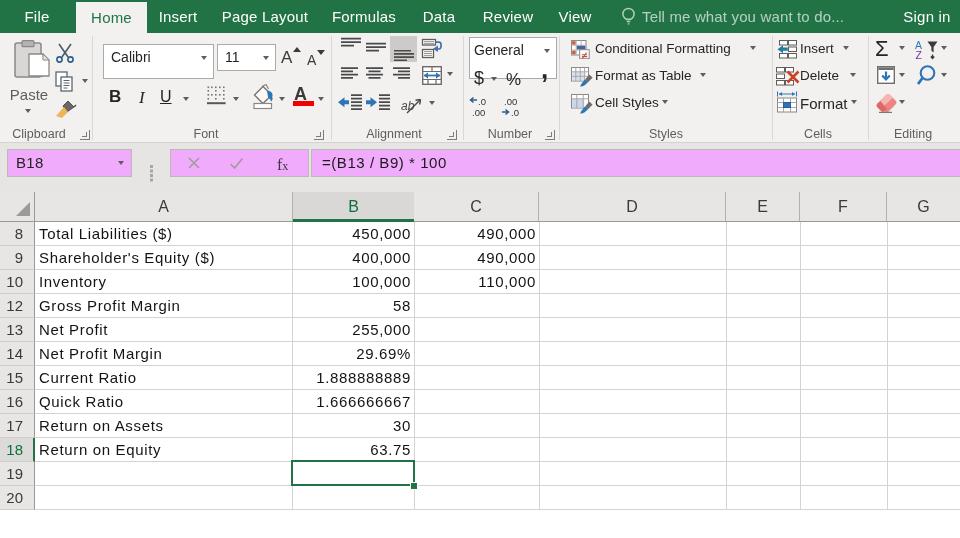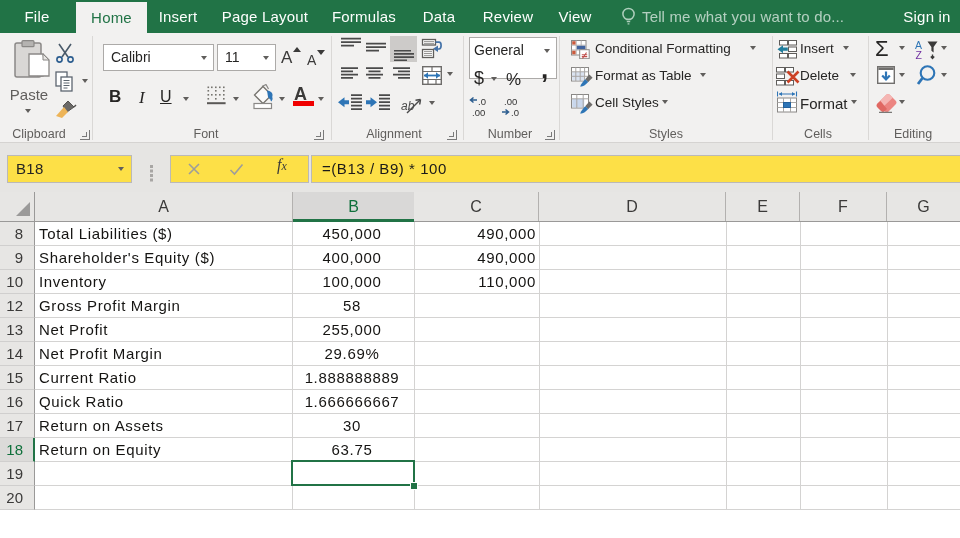--- a/index.html
+++ b/index.html
@@ -13,33 +13,33 @@
 #ribbon{position:absolute;left:0;top:33px;width:960px;height:110px;background:#f2f1f0;border-bottom:1px solid #d5d3d1}
 .gdiv{position:absolute;top:3px;height:104px;width:1px;background:#dad8d6}
 .glabel{position:absolute;top:94px;font-size:12.5px;color:#605e5c;transform:translateX(-50%);white-space:nowrap}
 .launch{position:absolute;top:97px;width:10px;height:10px;border-right:1px solid #7a7a7a;border-bottom:1px solid #7a7a7a}
 .launch:before{content:"";position:absolute;right:2px;bottom:2px;width:4px;height:4px;border-right:1px solid #7a7a7a;border-bottom:1px solid #7a7a7a}
 .rtxt{position:absolute;font-size:13px;color:#3b3a39;white-space:nowrap}
 .caret{position:absolute;width:0;height:0;border-left:3.5px solid transparent;border-right:3.5px solid transparent;border-top:4px solid #605e5c}
 .combo{position:absolute;background:#fff;border:1px solid #acaaa8;font-size:14px;color:#252423}
 
 #fbar{position:absolute;left:0;top:143px;width:960px;height:49px;background:#e6e5e3}
-.fbox{position:absolute;top:12px;height:28px;background:#fde047;border:1px solid #bbb9b7}
+.fbox{position:absolute;top:6px;height:28px;background:#f0abfc;border:1px solid #bbb9b7}
 
 #sheet{position:absolute;left:0;top:192px;width:960px;height:346px;background:#fff}
 #chead{position:absolute;left:0;top:0;width:960px;height:30px;background:#e7e6e4;border-bottom:1px solid #9a9998}
 .ch{position:absolute;top:0;height:29px;border-right:1px solid #b3b1af;font-size:16px;color:#3b3a39;text-align:center;line-height:30px}
 #corner{position:absolute;left:0;top:0;width:35px;height:29px;border-right:1px solid #9a9998}
 #rows{position:absolute;left:0;top:30px;width:960px}
 .row{height:24px;white-space:nowrap;font-size:0}
 .rh{display:inline-block;vertical-align:top;width:35px;height:24px;background:#e7e6e4;border-right:1px solid #9a9998;border-bottom:1px solid #d0cfce;font-size:15px;color:#3b3a39;text-align:right;padding-right:11px;line-height:23px}
 .rh.sel{color:#0f703b;background:#dcdbd9;border-right:2px solid #217346;padding-right:10px}
 .c{display:inline-block;vertical-align:top;height:24px;border-right:1px solid #d4d3d2;border-bottom:1px solid #d4d3d2;font-size:15px;letter-spacing:0.65px;color:#151412;line-height:23px;overflow:visible}
 .ca{width:258px;padding-left:4px}
-.cb{width:122px;text-align:center;padding-right:3px}
+.cb{width:122px;text-align:right;padding-right:3px}
 .cc{width:125px;text-align:right;padding-right:3px}
 .cd{width:187px}.ce{width:74px}.cf{width:87px}.cg{width:73px}
 #selbox{position:absolute;left:291px;top:268px;width:124px;height:26px;border:2px solid #217346}
 #fillh{position:absolute;left:410px;top:290px;width:8px;height:8px;background:#217346;border:1px solid #fff}
 </style></head>
 <body>
 <div id="tabbar">
   <div class="tab" style="left:37px">File</div>
   <div class="tab" style="left:178px">Insert</div>
   <div class="tab" style="left:364px">Formulas</div>
@@ -95,21 +95,21 @@
     <rect x="6" y="6" width="11" height="14" fill="#fff" stroke="#5d6670" stroke-width="1.3"></rect>
     <path d="M8.5 9.5h6M8.5 12h6M8.5 14.5h6M8.5 17h4" stroke="#5d6670" stroke-width="1"></path>
   </svg>
   <div class="caret" style="left:82px;top:46px"></div>
   <svg class="abs" style="left:54px;top:66px" width="24" height="22" viewBox="0 0 24 22">
     <path d="M14 2l6 6-7 5-4-6z" fill="#6b6967" stroke="#555351" stroke-width="1"></path>
     <path d="M10 8l4 5-6 6-6-2z" fill="#edb458"></path>
     <path d="M20 8l2-2" stroke="#555351" stroke-width="1.4"></path>
   </svg>
 
-  <div class="combo" style="left:103px;top:11px;width:111px;height:27px;line-height:25px"><span style="margin-left:7px">Calibri</span><div class="caret" style="right:6px;top:11px"></div></div>
+  <div class="combo" style="left:103px;top:11px;width:111px;height:35px;line-height:25px"><span style="margin-left:7px">Calibri</span><div class="caret" style="right:6px;top:11px"></div></div>
   <div class="combo" style="left:217px;top:11px;width:59px;height:27px;line-height:25px"><span style="margin-left:7px">11</span><div class="caret" style="right:6px;top:11px"></div></div>
   <div class="rtxt" style="left:281px;top:15px;font-size:17px">A</div>
   <svg class="abs" style="left:293px;top:14px" width="8" height="6" viewBox="0 0 8 6">
       <path d="M4 0L8 5H0z" fill="#3b3a39"></path>
     </svg>
   <div class="rtxt" style="left:307px;top:19px;font-size:14px">A</div>
   <svg class="abs" style="left:317px;top:17px" width="8" height="6" viewBox="0 0 8 6">
       <path d="M4 5L0 0h8z" fill="#3b3a39"></path>
     </svg>
   <div class="rtxt" style="left:109px;top:54px;font-size:17px;font-weight:bold;color:#262524">B</div>
@@ -313,21 +313,21 @@
       <div class="caret" style="right:7px;top:11px"></div>
     </div>
   <div class="abs" style="left:150px;top:22px;width:2.5px;height:2.5px;background:#a8a6a4;box-shadow:0 4.5px 0 #a8a6a4,0 9px 0 #a8a6a4,0 13.5px 0 #a8a6a4"></div>
   <div class="fbox" style="left:170px;width:139px">
     <svg class="abs" style="left:16px;top:6px" width="14" height="14" viewBox="0 0 14 14">
         <path d="M2 2l10 10M12 2L2 12" stroke="#9e9d9b" stroke-width="1.6"></path>
       </svg>
     <svg class="abs" style="left:58px;top:6px" width="15" height="14" viewBox="0 0 15 14">
         <path d="M1.5 8l4 4L13.5 2.5" stroke="#9e9d9b" stroke-width="1.6" fill="none"></path>
       </svg>
-    <span style="position:absolute;left:106px;top:0;line-height:18px;font-size:16px;font-style:italic;font-family:'Liberation Serif',serif;color:#3b3a39">f<span style="font-size:12px">x</span></span>
+    <span style="position:absolute;left:106px;top:0;line-height:30px;font-size:16px;font-family:'Liberation Serif',serif;color:#3b3a39">f<span style="font-size:12px">x</span></span>
   </div>
   <div class="fbox" style="left:311px;width:649px;border-right:none">
       <span style="position:absolute;left:10px;top:0;line-height:26px;font-size:15px;letter-spacing:0.55px;color:#1b1a19">=(B13 / B9) * 100</span>
     </div>
 </div>
 <div id="sheet">
   <div id="chead">
     <div id="corner">
         <svg style="position:absolute;left:15px;top:9px" width="16" height="16" viewBox="0 0 16 16">
           <path d="M15 1v14H1z" fill="#9b9a99"></path>

